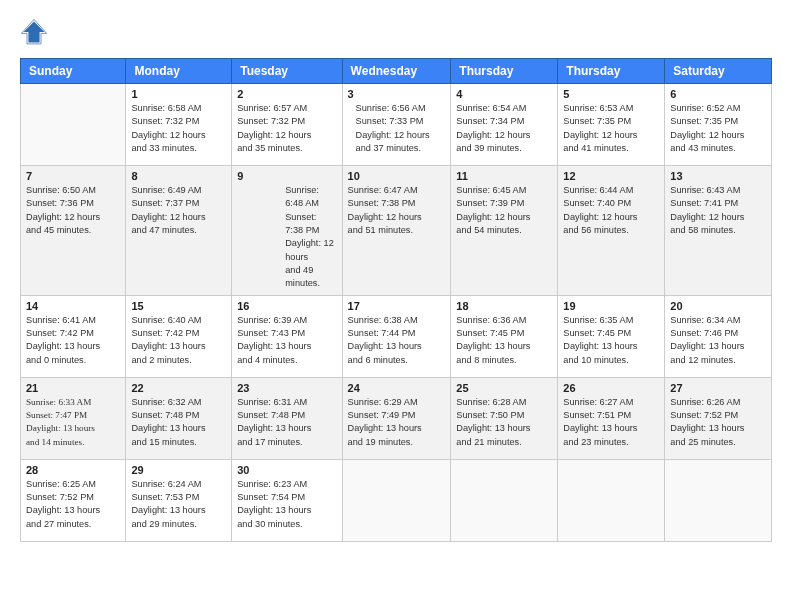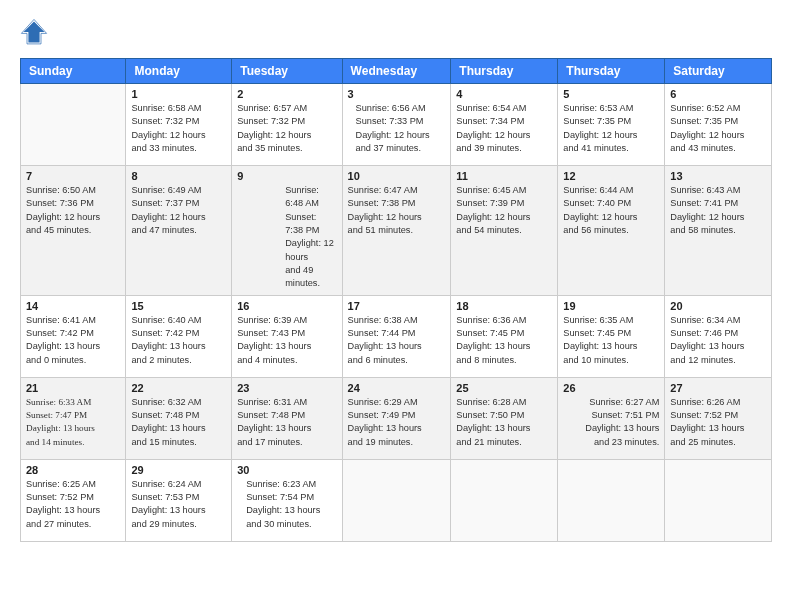--- a/index.html
+++ b/index.html
@@ -311,21 +311,21 @@
           </td>
           <td>
             <div class="day-num">25</div>
             <div class="day-info" style="white-space: pre-line;">Sunrise: 6:28 AM
 Sunset: 7:50 PM
 Daylight: 13 hours
 and 21 minutes.</div>
           </td>
           <td>
             <div class="day-num">26</div>
-            <div class="day-info" style="white-space: pre-line; text-align: right;">Sunrise: 6:27 AM
+            <div class="day-info" style="white-space: pre-line;">Sunrise: 6:27 AM
 Sunset: 7:51 PM
 Daylight: 13 hours
 and 23 minutes.</div>
           </td>
           <td>
             <div class="day-num">27</div>
             <div class="day-info" style="white-space: pre-line;">Sunrise: 6:26 AM
 Sunset: 7:52 PM
 Daylight: 13 hours
 and 25 minutes.</div>
@@ -341,21 +341,21 @@
           </td>
           <td>
             <div class="day-num">29</div>
             <div class="day-info" style="white-space: pre-line;">Sunrise: 6:24 AM
 Sunset: 7:53 PM
 Daylight: 13 hours
 and 29 minutes.</div>
           </td>
           <td>
             <div class="day-num">30</div>
-            <div class="day-info" style="white-space: pre-line; margin-left: 9px;">Sunrise: 6:23 AM
+            <div class="day-info" style="white-space: pre-line;">Sunrise: 6:23 AM
 Sunset: 7:54 PM
 Daylight: 13 hours
 and 30 minutes.</div>
           </td>
           <td class="empty"></td>
           <td class="empty"></td>
           <td class="empty"></td>
           <td class="empty"></td>
         </tr>
       </tbody>

